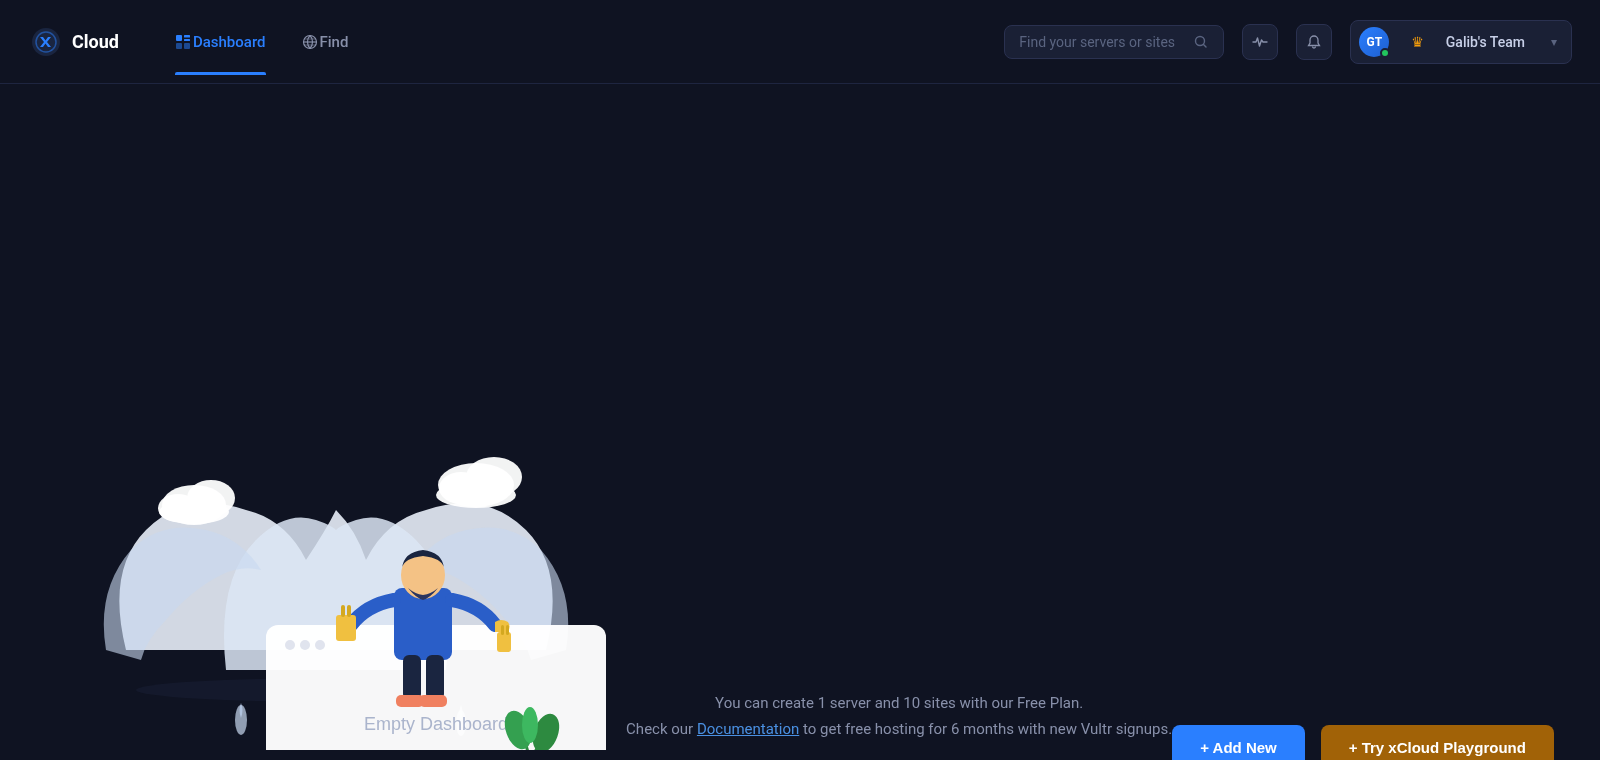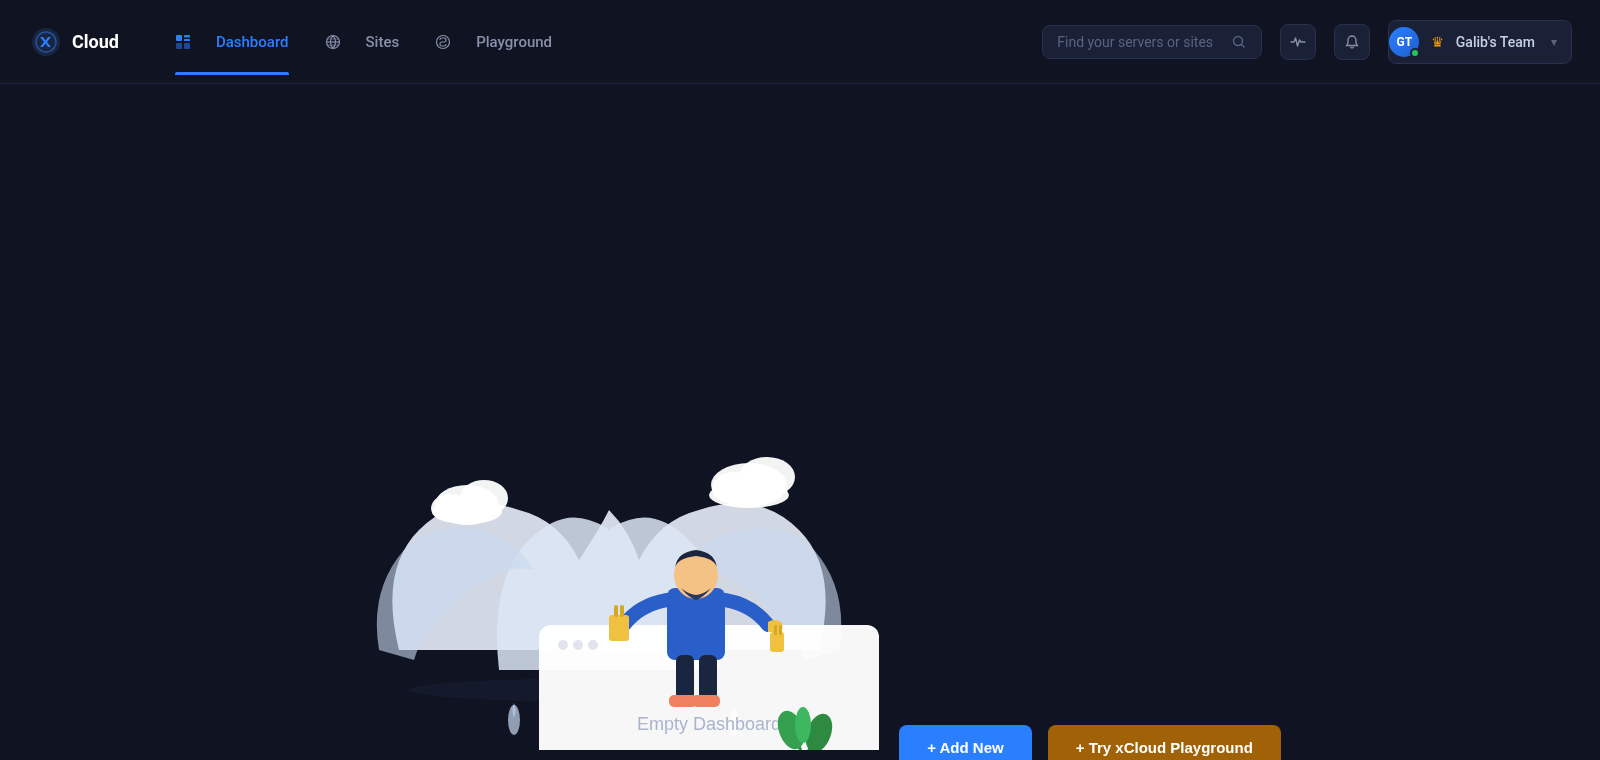--- a/index.html
+++ b/index.html
@@ -41,21 +41,21 @@
     }
     .nav-links {
       display: flex;
       align-items: center;
       gap: 4px;
       flex: 1;
     }
     .nav-item {
       display: flex;
       align-items: center;
-      gap: 25px;
+      gap: 2px;
       padding: 24px 16px;
       font-size: 15px;
       color: #8890aa;
       cursor: pointer;
       position: relative;
       text-decoration: none;
       font-weight: 500;
     }
     .nav-item.active {
       color: #2a7fff;
@@ -105,25 +105,25 @@
       background: #1a2035;
       border: 1px solid #2a3150;
       border-radius: 8px;
       cursor: pointer;
       color: #8890aa;
       font-size: 16px;
     }
     .user-area {
       display: flex;
       align-items: center;
-      gap: 12px;
+      gap: 22px;
       background: #1a2035;
       border: 1px solid #2a3150;
       border-radius: 8px;
-      padding: 6px 14px 6px 0;
+      padding: 6px 14px 6px 8px;
       cursor: pointer;
     }
     .avatar {
       width: 30px;
       height: 30px;
       border-radius: 50%;
       background: linear-gradient(135deg, #2a7fff, #1e5fcf);
       display: flex;
       align-items: center;
       justify-content: center;
@@ -262,30 +262,21 @@
     <a class="nav-item">
       <span class="nav-icon">
         <svg width="16" height="16" viewBox="0 0 16 16" fill="none">
           <circle cx="8" cy="8" r="6.5" stroke="#8890aa" stroke-width="1.2"></circle>
           <path d="M8 1.5C8 1.5 5.5 4 5.5 8s2.5 6.5 2.5 6.5" stroke="#8890aa" stroke-width="1.2"></path>
           <path d="M8 1.5C8 1.5 10.5 4 10.5 8s-2.5 6.5-2.5 6.5" stroke="#8890aa" stroke-width="1.2"></path>
           <path d="M1.5 8h13" stroke="#8890aa" stroke-width="1.2"></path>
           <path d="M2 5h12M2 11h12" stroke="#8890aa" stroke-width="1" opacity="0.6"></path>
         </svg>
       </span>
-      <span>Sites</span>
-    </a>
-    <a class="nav-item">
-      <span class="nav-icon">
-        <svg width="16" height="16" viewBox="0 0 16 16" fill="none">
-          <circle cx="8" cy="8" r="6.5" stroke="#8890aa" stroke-width="1.2"></circle>
-          <path d="M5 5.5c0-.8.9-1.5 2-1.5h2c1.1 0 2 .7 2 1.5v1c0 .8-.9 1.5-2 1.5H7c-1.1 0-2 .7-2 1.5v1c0 .8.9 1.5 2 1.5h2c1.1 0 2-.7 2-1.5" stroke="#8890aa" stroke-width="1.2" stroke-linecap="round"></path>
-        </svg>
-      </span>
-      <span>Playground</span>
+      <span>Find</span>
     </a>
   </div>
 
   <div class="navbar-right">
     <div class="search-box">
       <span class="search-text">Find your servers or sites</span>
       <svg width="16" height="16" viewBox="0 0 16 16" fill="none" style="margin-left:auto;">
         <circle cx="7" cy="7" r="4.5" stroke="#5a6480" stroke-width="1.4"></circle>
         <path d="M10.5 10.5L13 13" stroke="#5a6480" stroke-width="1.4" stroke-linecap="round"></path>
       </svg>
@@ -392,19 +383,27 @@
 
       <path d="M485 440 Q483 420 476 405" stroke="#2d8a40" stroke-width="3" fill="none" stroke-linecap="round"></path>
       <path d="M485 430 Q492 415 498 408" stroke="#2d8a40" stroke-width="3" fill="none" stroke-linecap="round"></path>
 
       <ellipse cx="472" cy="400" rx="12" ry="20" fill="#34a050" transform="rotate(-20 472 400)"></ellipse>
       <ellipse cx="500" cy="403" rx="12" ry="20" fill="#2d8a40" transform="rotate(20 500 403)"></ellipse>
       <ellipse cx="484" cy="395" rx="8" ry="18" fill="#3db860"></ellipse>
     </svg>
   </div>
 
+  <div class="text-content">
+    <p class="description-text">
+      <span>You can create 1 server and 10 sites with our Free Plan.</span>
+    </p>
+    <p class="description-text">
+      <span>Check our </span><a class="description-link">Documentation</a><span> to get free hosting for 6 months with new Vultr signups.</span>
+    </p>
+  </div>
 
   <div class="buttons-row">
     <button class="btn-primary">+ Add New</button>
     <button class="btn-outline">+ Try xCloud Playground</button>
   </div>
 
 </main>
 
 </body></html>

